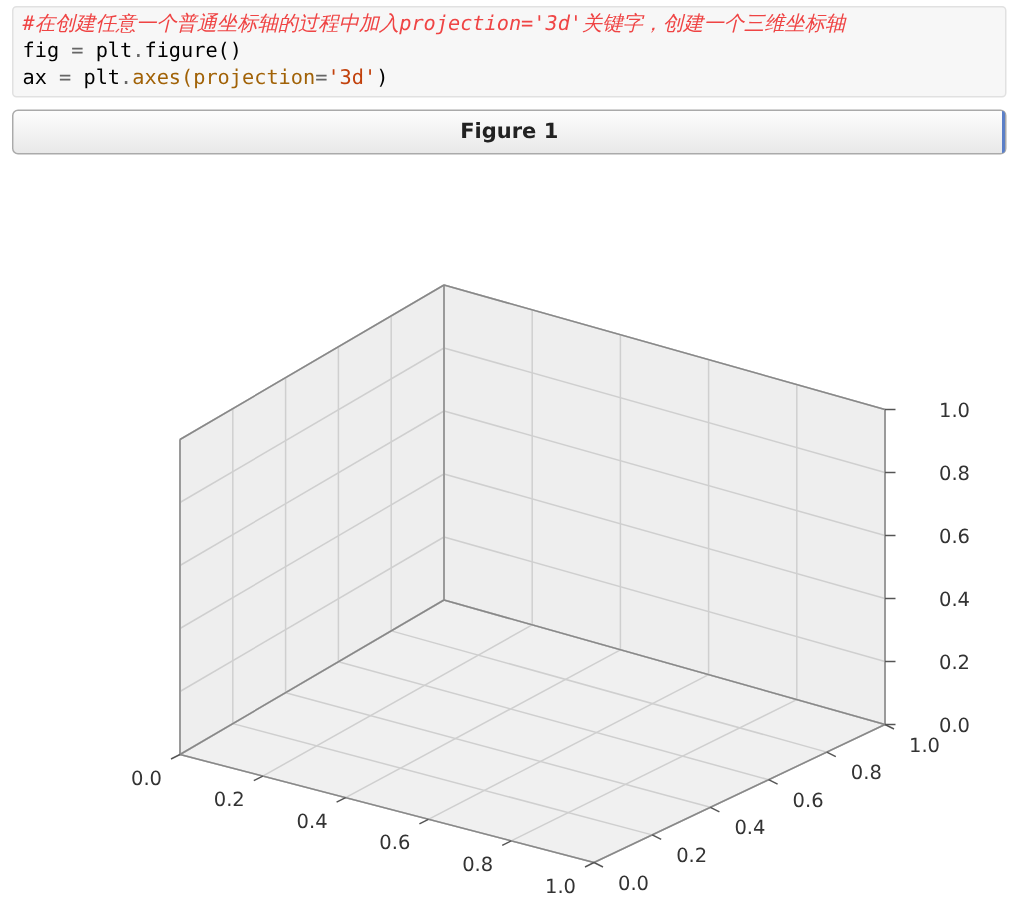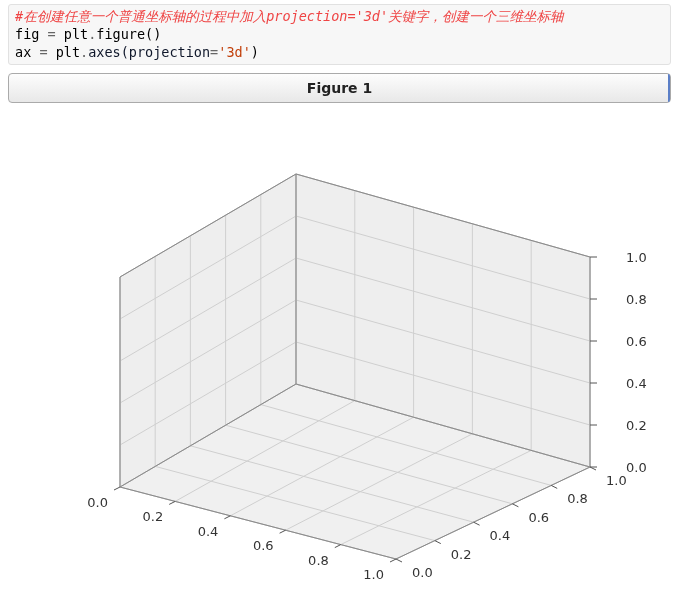--- a/index.html
+++ b/index.html
@@ -20,24 +20,24 @@
     font-size: 13.5px;
     line-height: 1.35;
     white-space: pre;
     overflow: hidden;
     font-style: italic;
     color: #333;
   }
   .tok-comment { color: #ef4444; font-style: italic; }
   .tok-name    { color: #000; font-style: normal; text-align: center; }
   .tok-op      { color: #666; font-style: normal; }
-  .tok-kwarg   { color: #0f172a; font-style: normal; }
+  .tok-kwarg   { color: #a16207; font-style: normal; }
   .tok-str     { color: #c2410c; font-style: normal; }
   .figure-header {
-    margin: 8px 8px 6px 8px;
+    margin: 8px 8px 22px 8px;
     height: 30px;
     border: 1px solid #aaa;
     border-radius: 4px;
     background: linear-gradient(#fdfdfd, #e8e8e8);
     display: flex;
     align-items: center;
     justify-content: center;
     font-family: "DejaVu Sans", "Segoe UI", Arial, sans-serif;
     font-size: 14px;
     font-weight: 700;

